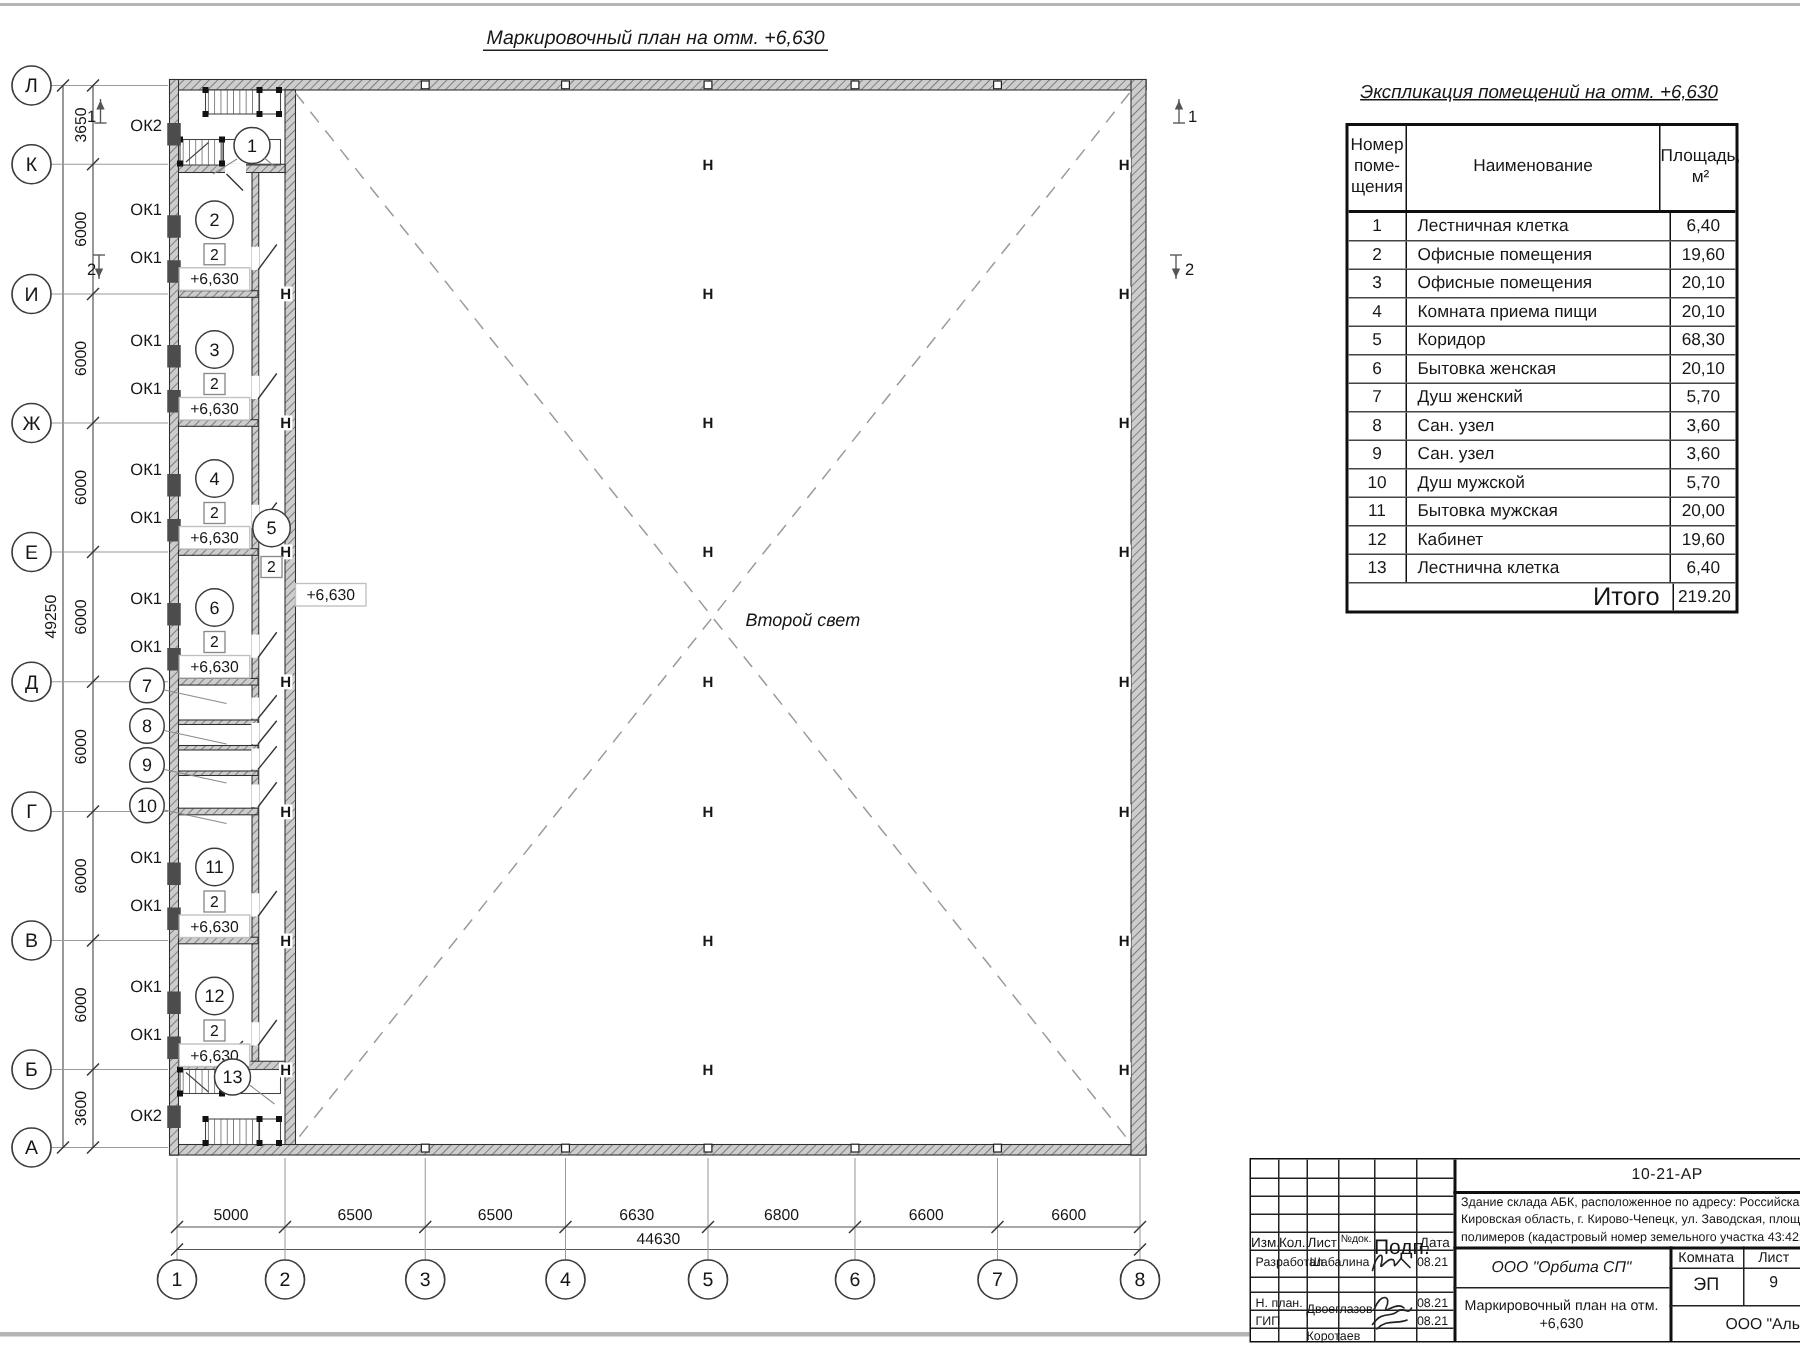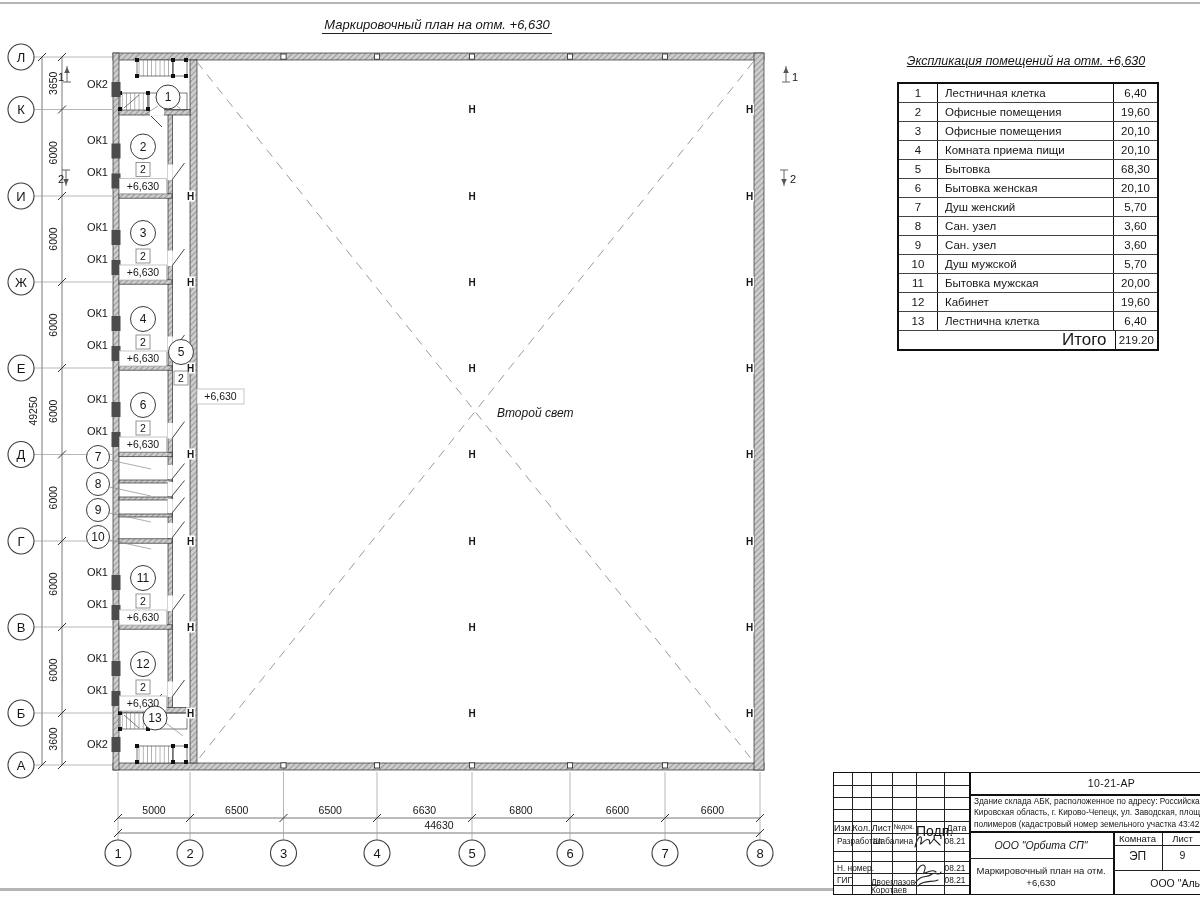--- a/index.html
+++ b/index.html
@@ -392,20 +392,28 @@
       <line x1="780" y1="170" x2="788" y2="170" stroke="#555" stroke-width="0.9"></line>
       <polygon points="781.2,179 786.8,179 784,185" fill="#555"></polygon>
       <text x="790" y="183" font-size="11">2</text>
     </g>
 </svg>
 
 <div class="abs sched-title">
   <span>Экспликация помещений на отм. +6,630</span>
 </div>
 <div class="abs sched">
+  <div class="shead-row">
+    <div class="shead c0">Номер
+поме-
+щения</div>
+    <div class="shead c1">Наименование</div>
+    <div class="shead c2">Площадь,
+м²</div>
+  </div>
   <div id="sched-rows">
       <div class="srow">
         <div class="scell c0">1</div>
         <div class="scell c1">Лестничная клетка</div>
         <div class="scell c2">6,40</div>
       </div>
       <div class="srow">
         <div class="scell c0">2</div>
         <div class="scell c1">Офисные помещения</div>
         <div class="scell c2">19,60</div>
@@ -415,21 +423,21 @@
         <div class="scell c1">Офисные помещения</div>
         <div class="scell c2">20,10</div>
       </div>
       <div class="srow">
         <div class="scell c0">4</div>
         <div class="scell c1">Комната приема пищи</div>
         <div class="scell c2">20,10</div>
       </div>
       <div class="srow">
         <div class="scell c0">5</div>
-        <div class="scell c1">Бытовка</div>
+        <div class="scell c1">Коридор</div>
         <div class="scell c2">68,30</div>
       </div>
       <div class="srow">
         <div class="scell c0">6</div>
         <div class="scell c1">Бытовка женская</div>
         <div class="scell c2">20,10</div>
       </div>
       <div class="srow">
         <div class="scell c0">7</div>
         <div class="scell c1">Душ женский</div>
@@ -520,19 +528,19 @@
     <div class="tb-h" style="left: 279px; top: 97px; width: 141px;"></div>
     <div class="tb-t ctr" style="left: 0px; top: 50px; width: 18px; font-size: 9px;">Изм.</div>
     <div class="tb-t ctr" style="left: 18px; top: 50px; width: 19px; font-size: 9px;">Кол.</div>
     <div class="tb-t ctr" style="left: 37px; top: 50px; width: 21px; font-size: 9px;">Лист</div>
     <div class="tb-t ctr" style="left: 58px; top: 50px; width: 24px; font-size: 7px;">№док.</div>
     <div class="tb-t ctr" style="left: 82px; top: 50px; width: 28px; font-size: 14px;">Подп.</div>
     <div class="tb-t ctr" style="left: 110px; top: 50px; width: 25px; font-size: 9px;">Дата</div>
     <div class="tb-t" style="left: 3px; top: 63px; width: 34px; font-size: 8.3px; text-align: left;">Разработал</div>
     <div class="tb-t" style="left: 37px; top: 63px; width: 44px; font-size: 8.3px; text-align: center;">Шабалина</div>
     <div class="tb-t" style="left: 108px; top: 63px; width: 26px; font-size: 8.3px; text-align: center;">08.21</div>
-    <div class="tb-t" style="left: 3px; top: 90px; width: 34px; font-size: 8.3px; text-align: left;">Н. номер.</div>
-    <div class="tb-t" style="left: 37px; top: 104px; width: 44px; font-size: 8.3px; text-align: center;">Двоеглазов</div>
+    <div class="tb-t" style="left: 3px; top: 90px; width: 34px; font-size: 8.3px; text-align: left;">Н. план.</div>
+    <div class="tb-t" style="left: 37px; top: 94px; width: 44px; font-size: 8.3px; text-align: center;">Двоеглазов</div>
     <div class="tb-t" style="left: 108px; top: 90px; width: 26px; font-size: 8.3px; text-align: center;">08.21</div>
     <div class="tb-t" style="left: 3px; top: 102px; width: 34px; font-size: 8.3px; text-align: left;">ГИП</div>
     <div class="tb-t" style="left: 37px; top: 112px; width: 56px; font-size: 8.3px; text-align: left;">Коротаев</div>
     <div class="tb-t" style="left: 108px; top: 102px; width: 26px; font-size: 8.3px; text-align: center;">08.21</div>
   </div>
 
 </body></html>

